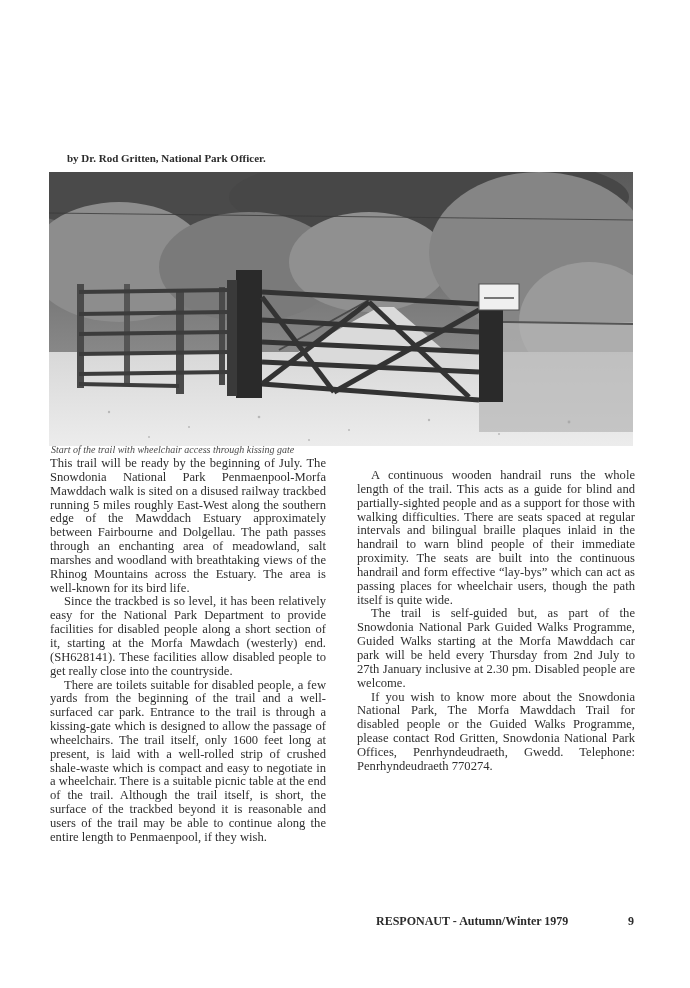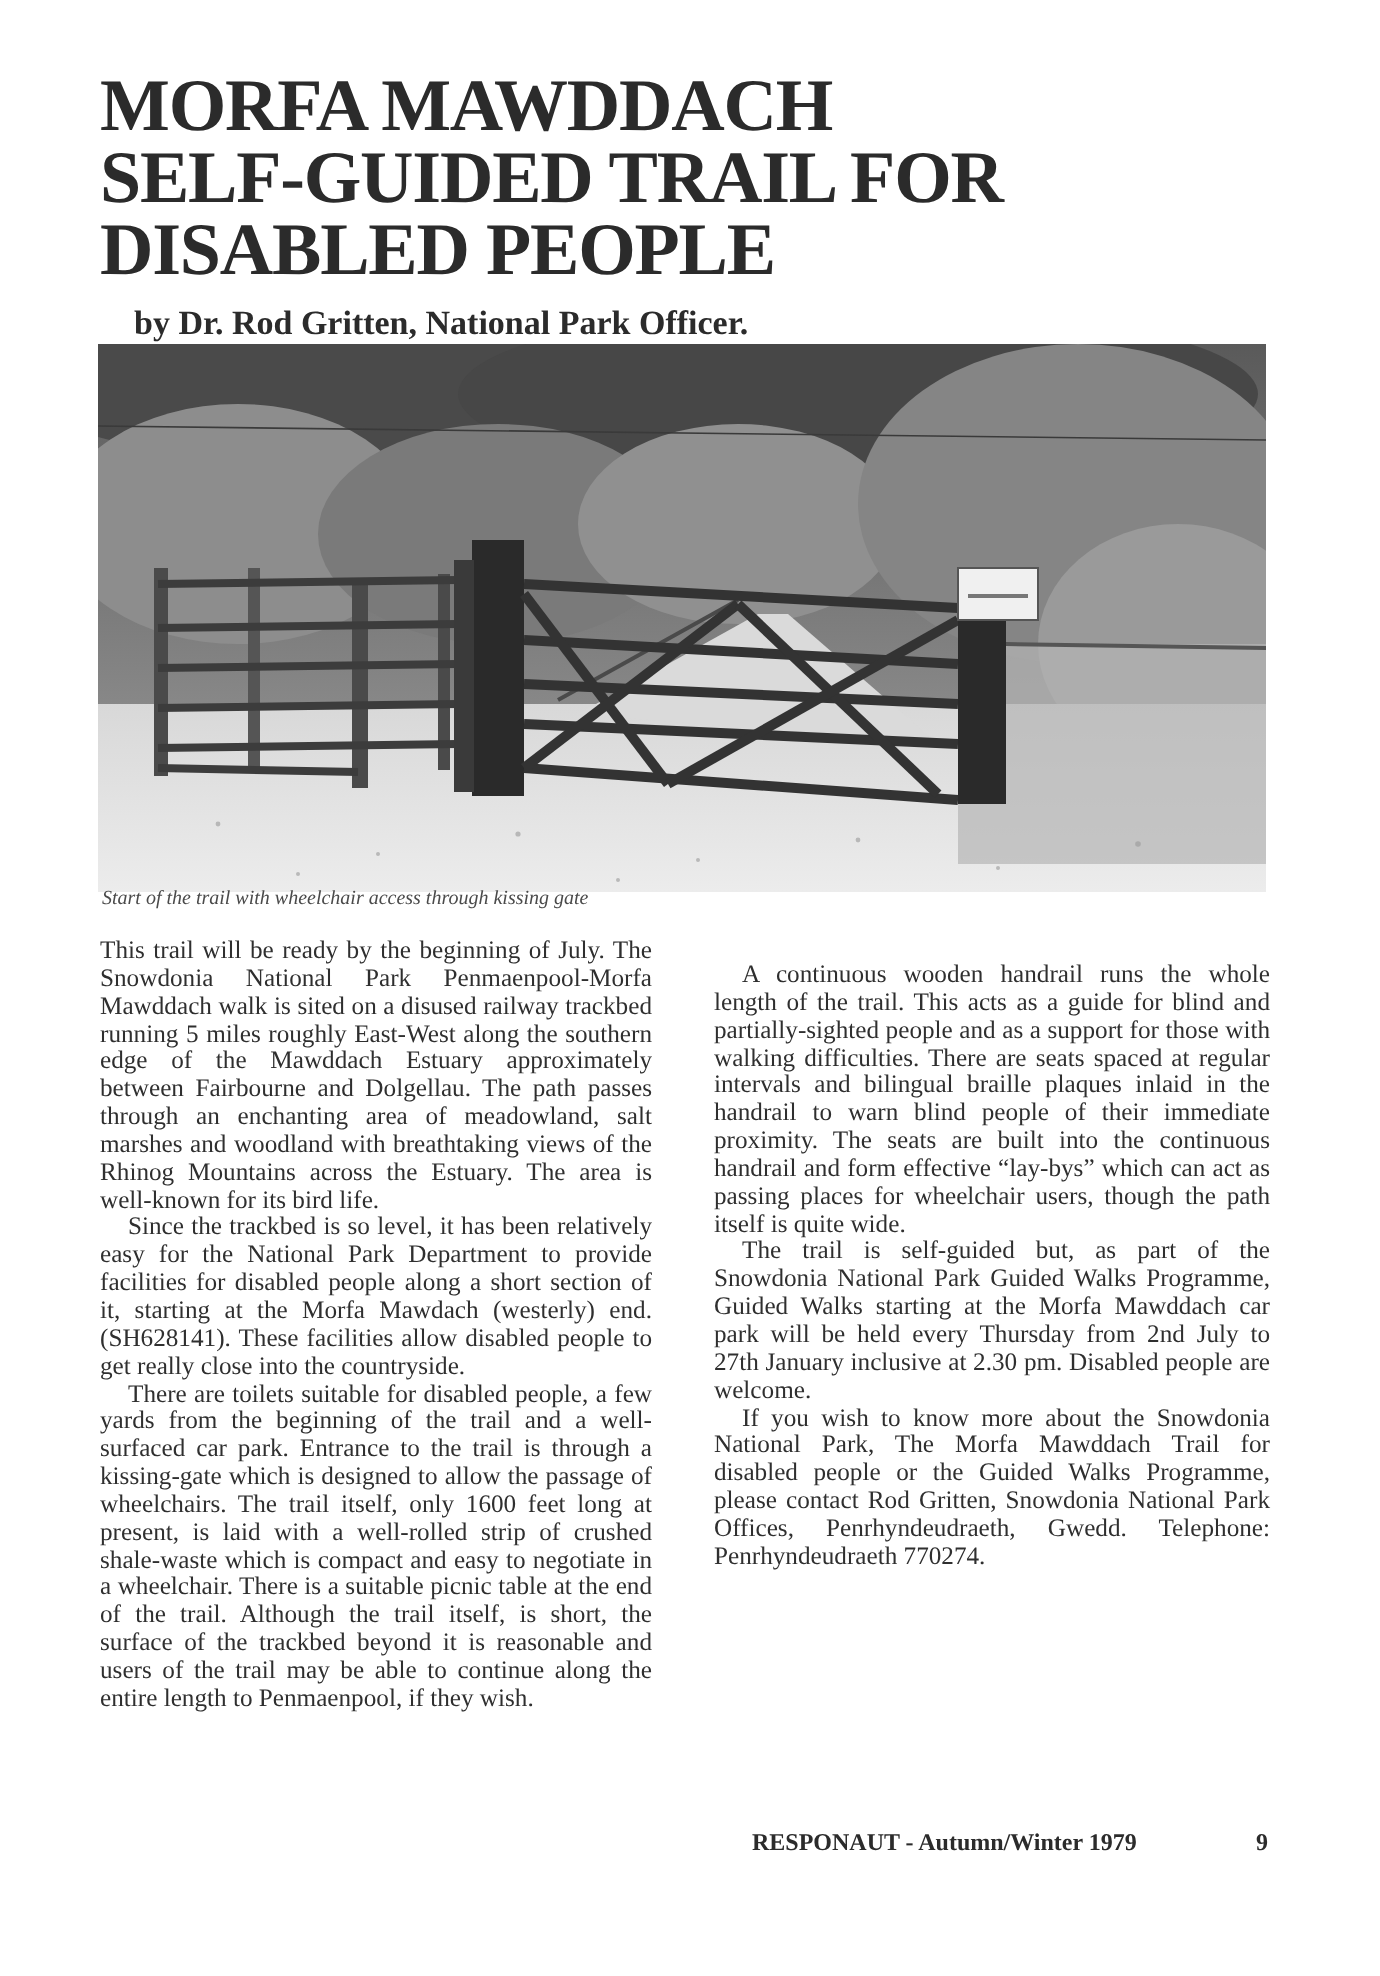--- a/index.html
+++ b/index.html
@@ -7,56 +7,51 @@
     .page { position: absolute; left: 0; top: 0; width: 690px; height: 988px; }
     .title {
       position: absolute; left: 50px; top: 36px; width: 560px;
       font-family: "Liberation Serif", serif; font-weight: bold;
       font-size: 37px; line-height: 36px; color: #2b2b2b; letter-spacing: -0.6px;
       margin: 0;
     }
     .title span { display: block; }
     .byline {
       position: absolute; left: 51px; top: 152px;
-      font-family: "Liberation Serif", serif; font-weight: bold; font-size: 17px; color: #2b2b2b; padding-left: 16px;
+      font-family: "Liberation Serif", serif; font-weight: bold; font-size: 11px; color: #2b2b2b; padding-left: 16px;
     }
     .photo {
       position: absolute; left: 49px; top: 172px; width: 584px; height: 274px;
       background: #cfcfcf; overflow: hidden;
     }
     .photo svg { display: block; }
     .caption {
       position: absolute; left: 51px; top: 444px;
       font-family: "Liberation Serif", serif; font-style: italic; font-size: 10px; color: #4a4a4a;
     }
     .col {
-      position: absolute; top: 469px;
+      position: absolute; top: 457px;
       font-family: "Liberation Serif", serif; font-size: 12.6px; line-height: 13.85px;
       color: #2f2f2f; text-align: justify; hyphens: manual;
     }
     .col.left { left: 50px; width: 276px; }
     .col.right { left: 357px; width: 278px; margin-top: 12px; }
     .col p { margin: 0; text-indent: 14px; }
     .col p.first { text-indent: 0; }
     .footer {
       position: absolute; top: 914px; left: 376px; width: 258px;
       font-family: "Liberation Serif", serif; font-weight: bold; font-size: 12px; color: #2b2b2b;
       display: flex; justify-content: space-between;
     }
   </style>
 </head>
 <body>
 
 <div class="page">
 
-  <h1 class="title">
-    <span>MORFA MAWDDACH</span>
-    <span>SELF-GUIDED TRAIL FOR</span>
-    <span>DISABLED PEOPLE</span>
-  </h1>
 
   <div class="byline">by Dr. Rod Gritten, National Park Officer.</div>
 
   <div class="photo" title="Wooden five-bar gate and kissing gate at the start of a trail, bushes and trees behind, gravel path in front">
     <svg width="584" height="274" viewBox="0 0 584 274" xmlns="http://www.w3.org/2000/svg">
       <defs>
         <linearGradient id="sky" x1="0" y1="0" x2="0" y2="1">
           <stop offset="0" stop-color="#5a5a5a"></stop>
           <stop offset="1" stop-color="#8a8a8a"></stop>
         </linearGradient>

